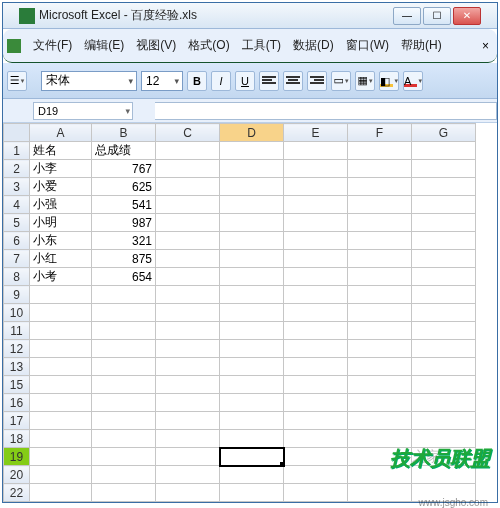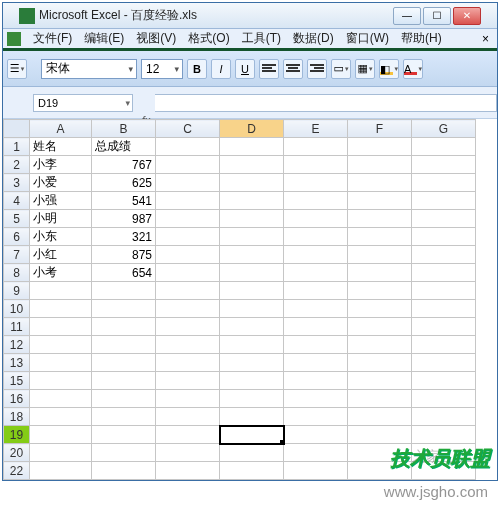--- a/index.html
+++ b/index.html
@@ -7,40 +7,40 @@
 
 .window { width: 496px; margin: 2px; border: 1px solid #3a6ea5; background: #fff; position: relative; }
 
 .titlebar { height: 26px; background: linear-gradient(#f4f8fc, #d8e6f4); border-bottom: 1px solid #9db8d9; display: flex; align-items: center; padding: 0 16px; }
 .titlebar .app-icon { width: 16px; height: 16px; background: #2a7c3a; margin-right: 4px; display: inline-block; }
 .titlebar .title { font-size: 12px; color: #222; flex: 1; }
 .winbtns { display: flex; gap: 2px; }
 .winbtn { width: 28px; height: 18px; border: 1px solid #8da8c6; border-radius: 2px; background: linear-gradient(#f7fbff,#d6e6f6); font-size: 10px; display: flex; align-items: center; justify-content: center; }
 .winbtn.close { background: linear-gradient(#f1a6a2,#d9534f); color: #fff; border-color: #b33; }
 
-.menubar { height: 22px; background: #e8f0fb; border-bottom: 3px solid #14532d; display: flex; align-items: center; padding: 0 4px; }
+.menubar { height: 34px; background: #e8f0fb; border-bottom: 1px solid #14532d; display: flex; align-items: center; padding: 0 4px; border-radius: 9px; }
 .menubar .mini-icon { width: 14px; height: 14px; background: #3a8a3a; margin-right: 6px; }
 .menu-item { font-size: 12px; color: #222; padding: 0 6px; cursor: default; }
 .menubar .help-x { margin-left: auto; font-size: 12px; padding-right: 4px; }
 
 .toolbar { height: 36px; background: linear-gradient(#d9e8fb,#c3d8f0); border-bottom: 1px solid #9db8d9; display: flex; align-items: center; padding: 0 4px; gap: 4px; }
 .tb-btn { width: 20px; height: 20px; border: 1px solid #9db8d9; background: #eef5fd; border-radius: 2px; display: flex; align-items: center; justify-content: center; font-size: 11px; }
 .tb-btn .dd { font-size: 7px; margin-left: 1px; color: #555; }
 .sep { width: 6px; }
 .font-select { height: 20px; border: 1px solid #7a9cc6; background: #fff; font-size: 12px; padding: 0 18px 0 4px; min-width: 96px; display: flex; align-items: center; position: relative; }
 .font-select::after { content: "▾"; position: absolute; right: 3px; font-size: 9px; color: #555; }
 .size-select { min-width: 42px; }
 .tb-strong { font-weight: bold; }
 .tb-italic { font-style: italic; }
 .tb-under { text-decoration: underline; }
 .align-ico, .color-ico { width: 14px; height: 12px; }
 .align-ico span { display: block; height: 2px; background: #333; margin: 1px 0; }
 .color-ico { border-bottom: 3px solid; }
 
-.formula-bar { height: 32px; background: #e8f0fb; border-bottom: 1px solid #bcd0e8; display: flex; align-items: center; }
+.formula-bar { height: 24px; background: #e8f0fb; border-bottom: 1px solid #bcd0e8; display: flex; align-items: center; }
 .name-box { width: 100px; height: 18px; margin-left: 30px; border: 1px solid #a6bcd6; background: #fff; font-size: 11px; padding: 0 4px; display: flex; align-items: center; position: relative; }
 .name-box::after { content: "▾"; position: absolute; right: 2px; font-size: 9px; color: #666; }
 .fx { width: 18px; font-size: 11px; font-style: italic; color: #555; text-align: center; margin-left: 4px; margin-top: 34px; }
 .formula-input { flex: 1; height: 18px; border: 1px solid #a6bcd6; border-left: none; background: #fff; font-size: 11px; padding: 0 4px; }
 
 .sheet-area { position: relative; }
 .grid { border-collapse: collapse; table-layout: fixed; }
 .grid th, .grid td { border: 1px solid #c6c6c6; font-size: 12px; height: 18px; }
 .grid th { background: linear-gradient(#f3f6fb,#dfe8f4); color: #333; font-weight: normal; text-align: center; }
 .corner { width: 26px; background: #dfe8f4 !important; }
@@ -50,21 +50,21 @@
 .col-head.active { background: #f8d38a; }
 .cell { padding: 0 3px; background: #fff; }
 .cell.txt { text-align: left; }
 .cell.num { text-align: right; }
 .cell.sel { outline: 2px solid #000; outline-offset: -1px; position: relative; }
 .cell.sel::after { content: ""; position: absolute; right: -2px; bottom: -2px; width: 5px; height: 5px; background: #000; }
 
 .colA { width: 62px; } .colB { width: 64px; } .colC { width: 64px; } .colD { width: 64px; } .colE { width: 64px; } .colF { width: 64px; } .colG { width: 64px; }
 
 .watermark { position: absolute; right: 10px; bottom: 36px; font-size: 20px; font-weight: bold; font-style: italic; color: #1fa83a; text-shadow: 1px 1px 0 #0a6; pointer-events: none; }
-.watermark2 { position: absolute; right: 12px; bottom: 8px; font-size: 15px; color: rgba(40,40,40,.5); pointer-events: none; }
+.watermark2 { position: absolute; right: 12px; bottom: 0; font-size: 10px; color: rgba(40,40,40,.5); pointer-events: none; }
 .watermark3 { position: absolute; right: 60px; bottom: 42px; font-size: 14px; color: rgba(60,60,60,.35); pointer-events: none; }
 </style>
 </head>
 <body>
 
 <div class="window">
 
   <div class="titlebar">
     <span class="app-icon"></span>
     <span class="title">Microsoft Excel - 百度经验.xls</span>
@@ -300,20 +300,30 @@
             <th class="row-head">16</th>
             <td class="cell "></td>
             <td class="cell "></td>
             <td class="cell "></td>
             <td class="cell "></td>
             <td class="cell "></td>
             <td class="cell "></td>
             <td class="cell "></td>
           </tr>
           <tr>
+            <th class="row-head">17</th>
+            <td class="cell "></td>
+            <td class="cell "></td>
+            <td class="cell "></td>
+            <td class="cell "></td>
+            <td class="cell "></td>
+            <td class="cell "></td>
+            <td class="cell "></td>
+          </tr>
+          <tr>
             <th class="row-head">18</th>
             <td class="cell "></td>
             <td class="cell "></td>
             <td class="cell "></td>
             <td class="cell "></td>
             <td class="cell "></td>
             <td class="cell "></td>
             <td class="cell "></td>
           </tr>
           <tr>

